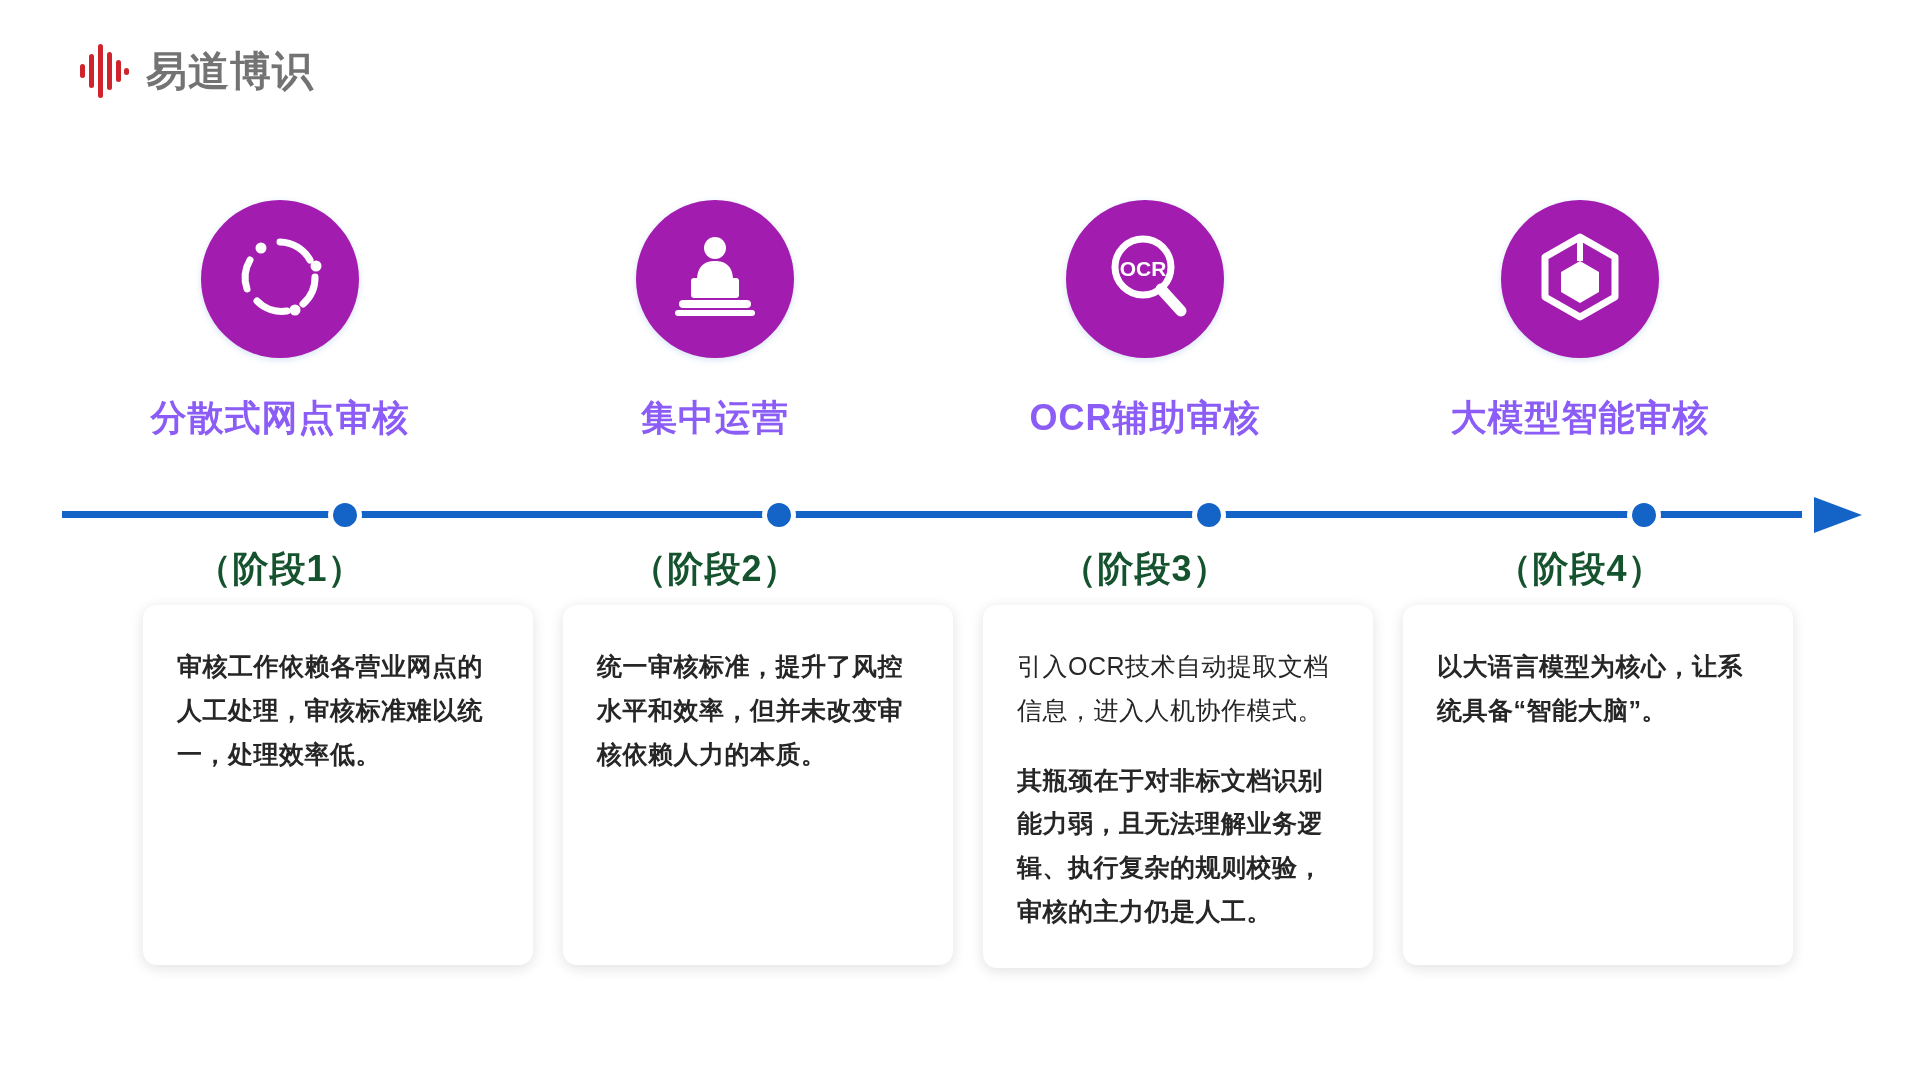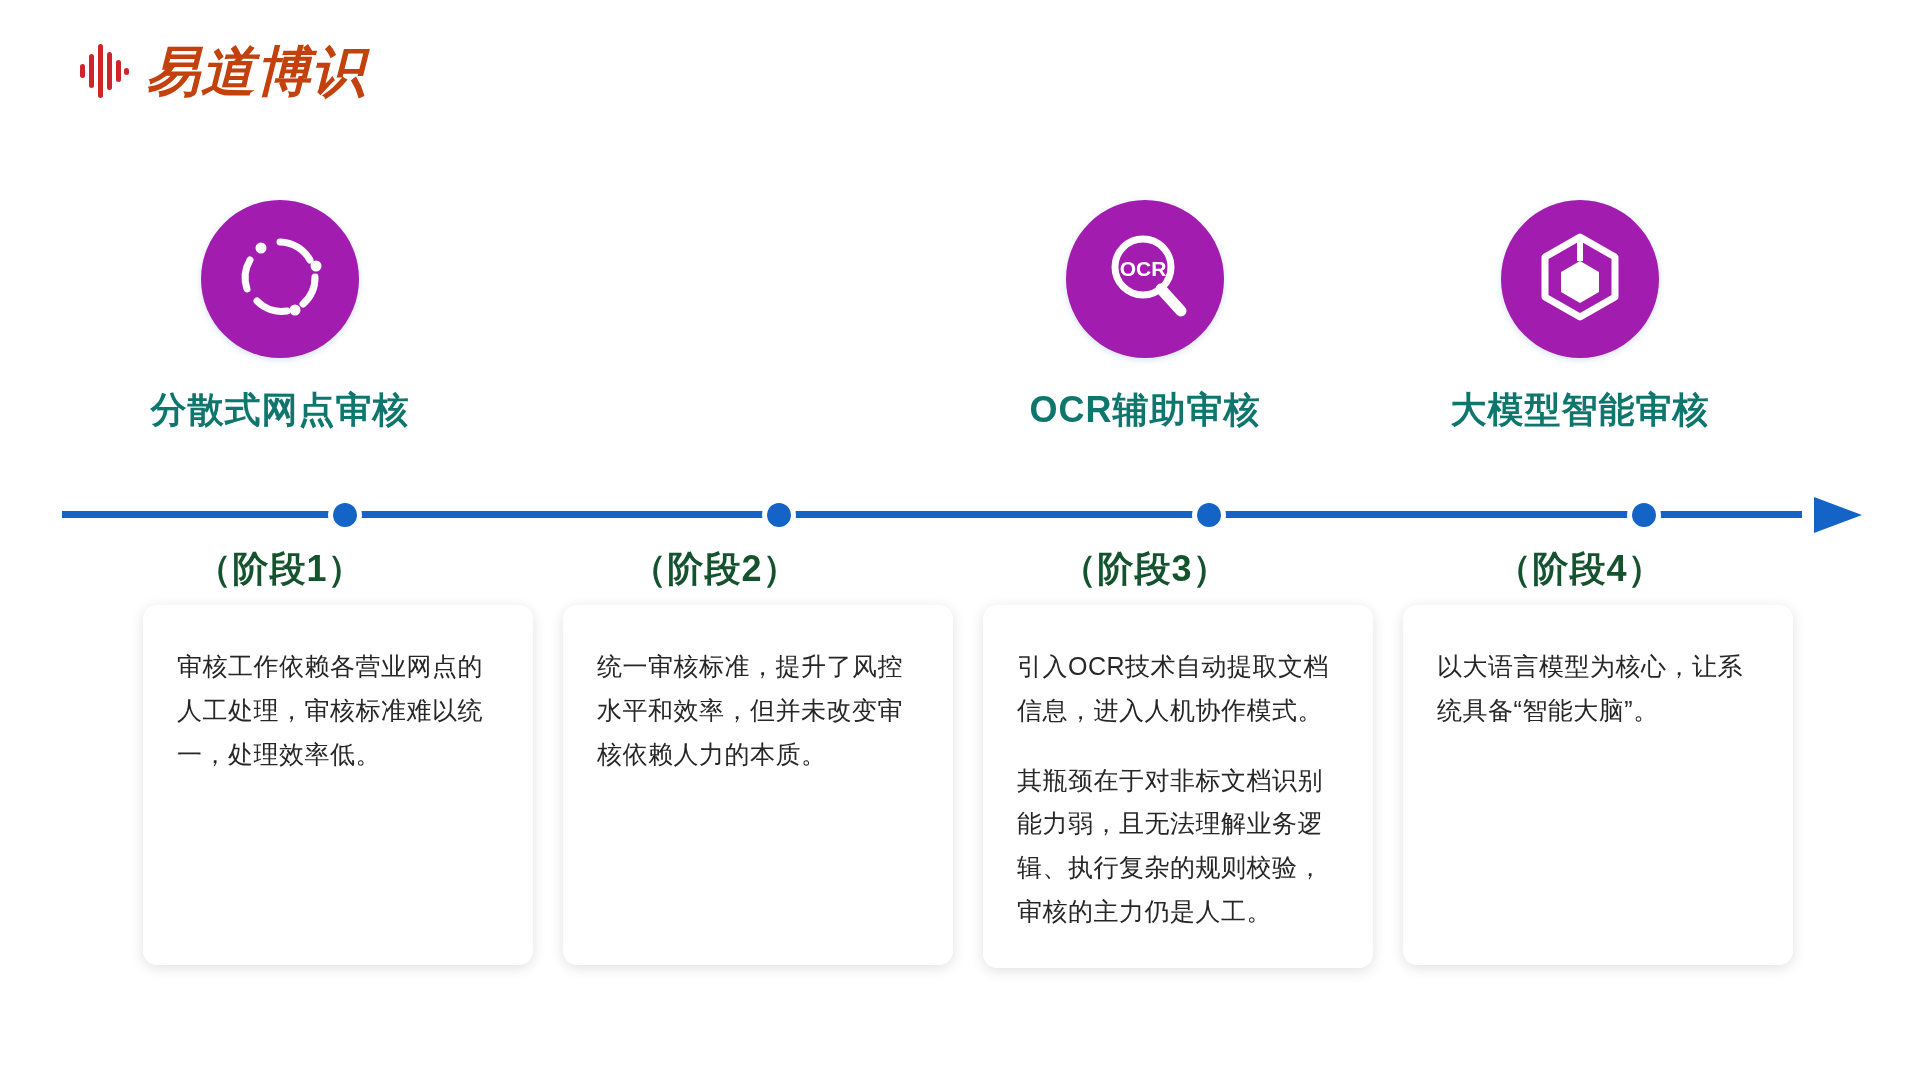--- a/index.html
+++ b/index.html
@@ -25,26 +25,25 @@
     gap: 16px;
   }
   .logo-mark {
     width: 52px;
     height: 58px;
     display: flex;
     align-items: center;
     justify-content: center;
   }
   .logo-text {
-    font-size: 54px;
+    font-size: 41px;
     font-weight: bold;
-    color: #c2410c;
+    color: #737373;
     letter-spacing: 1px;
     line-height: 1;
-    font-style: italic;
   }
 
   
   .stages {
     position: absolute;
     left: 0;
     top: 200px;
     width: 1920px;
     height: 300px;
   }
@@ -58,24 +57,24 @@
     height: 158px;
     border-radius: 50%;
     background: #a21caf;
     margin: 0 auto;
     display: flex;
     align-items: center;
     justify-content: center;
     box-shadow: 0 2px 6px rgba(20,100,200,0.18);
   }
   .stage-title {
-    margin-top: 28px;
+    margin-top: 36px;
     font-size: 36px;
     font-weight: bold;
-    color: #0f766e;
+    color: #8b5cf6;
     letter-spacing: 1px;
     white-space: nowrap;
   }
 
   
   .timeline {
     position: absolute;
     left: 62px;
     top: 495px;
     width: 1800px;
@@ -139,21 +138,21 @@
     padding: 40px 34px 34px 34px;
     box-sizing: border-box;
   }
   .card p {
     margin: 0 0 26px 0;
     font-size: 25px;
     line-height: 1.75;
     color: #262626;
     letter-spacing: 0.5px;
   }
-  .card p:last-child { margin-bottom: 0; }
+  .card p:last-child { margin-bottom: 0; font-weight: bold; }
 </style>
 </head>
 <body>
 
 <div class="logo">
   <div class="logo-mark">
     <svg width="52" height="58" viewBox="0 0 52 58">
       <rect x="2" y="22" width="5" height="14" rx="2.5" fill="#d0242c"></rect>
       <rect x="11" y="12" width="5" height="34" rx="2.5" fill="#d0242c"></rect>
       <rect x="20" y="2" width="5" height="54" rx="2.5" fill="#d0242c"></rect>
@@ -179,20 +178,34 @@
           </g>
           <circle cx="24" cy="14" r="5.5" fill="#ffffff"></circle>
           <circle cx="79" cy="32" r="5.5" fill="#ffffff"></circle>
           <circle cx="58" cy="76" r="5.5" fill="#ffffff"></circle>
         </svg>
       </span>
     </div>
     <div class="stage-title">分散式网点审核</div>
   </div>
 
+  <div class="stage-head" style="left:535px; top:0;">
+    <div class="circle">
+      <span>
+        <svg width="92" height="86" viewBox="0 0 92 86">
+          <circle cx="46" cy="14" r="11" fill="#ffffff"></circle>
+          <path d="M28 46 C28 32 36 27 46 27 C56 27 64 32 64 46 Z" fill="#ffffff"></path>
+          <rect x="22" y="44" width="48" height="20" rx="3" fill="#ffffff"></rect>
+          <rect x="10" y="66" width="72" height="8" rx="4" fill="#ffffff"></rect>
+          <rect x="6" y="76" width="80" height="6" rx="3" fill="#ffffff"></rect>
+        </svg>
+      </span>
+    </div>
+    <div class="stage-title">集中运营</div>
+  </div>
 
   <div class="stage-head" style="left:965px; top:0;">
     <div class="circle">
       <span>
         <svg width="92" height="92" viewBox="0 0 92 92">
           <circle cx="44" cy="36" r="28" fill="none" stroke="#ffffff" stroke-width="7"></circle>
           <line x1="62" y1="58" x2="82" y2="80" stroke="#ffffff" stroke-width="11" stroke-linecap="round"></line>
           <text x="44" y="45" font-family="Liberation Sans, sans-serif" font-size="21" font-weight="bold" fill="#ffffff" text-anchor="middle">OCR</text>
         </svg>
       </span>

